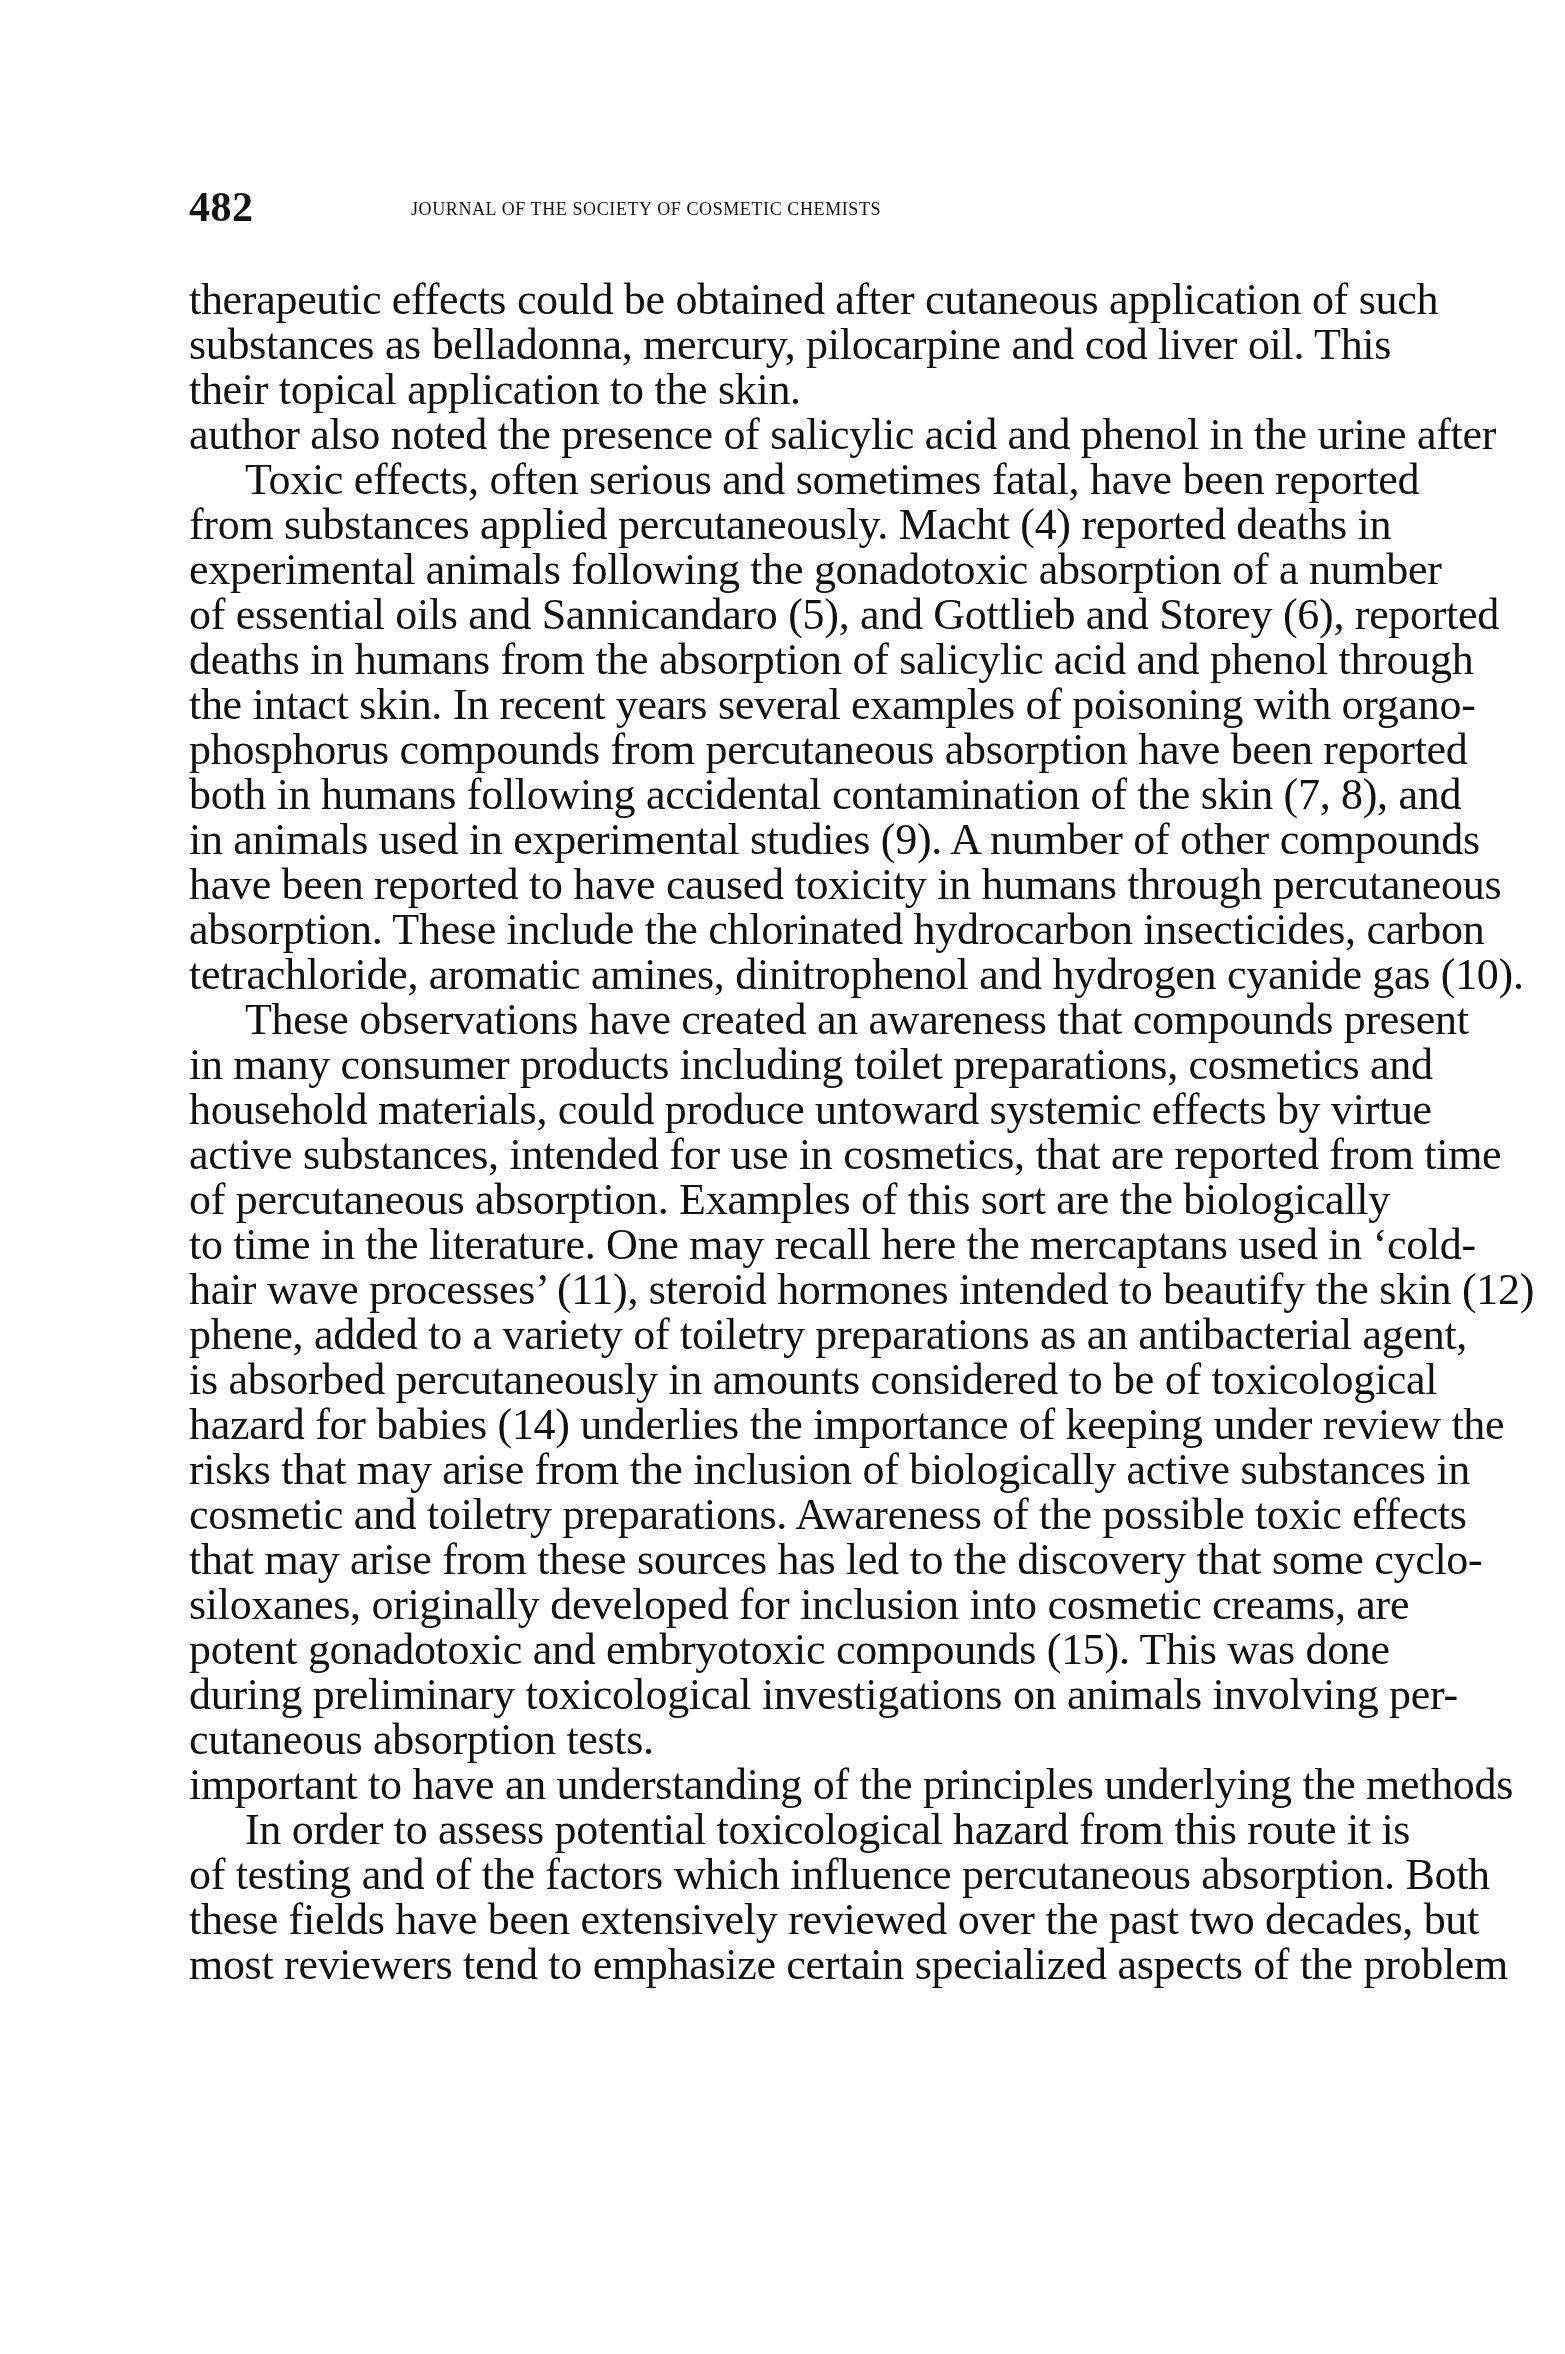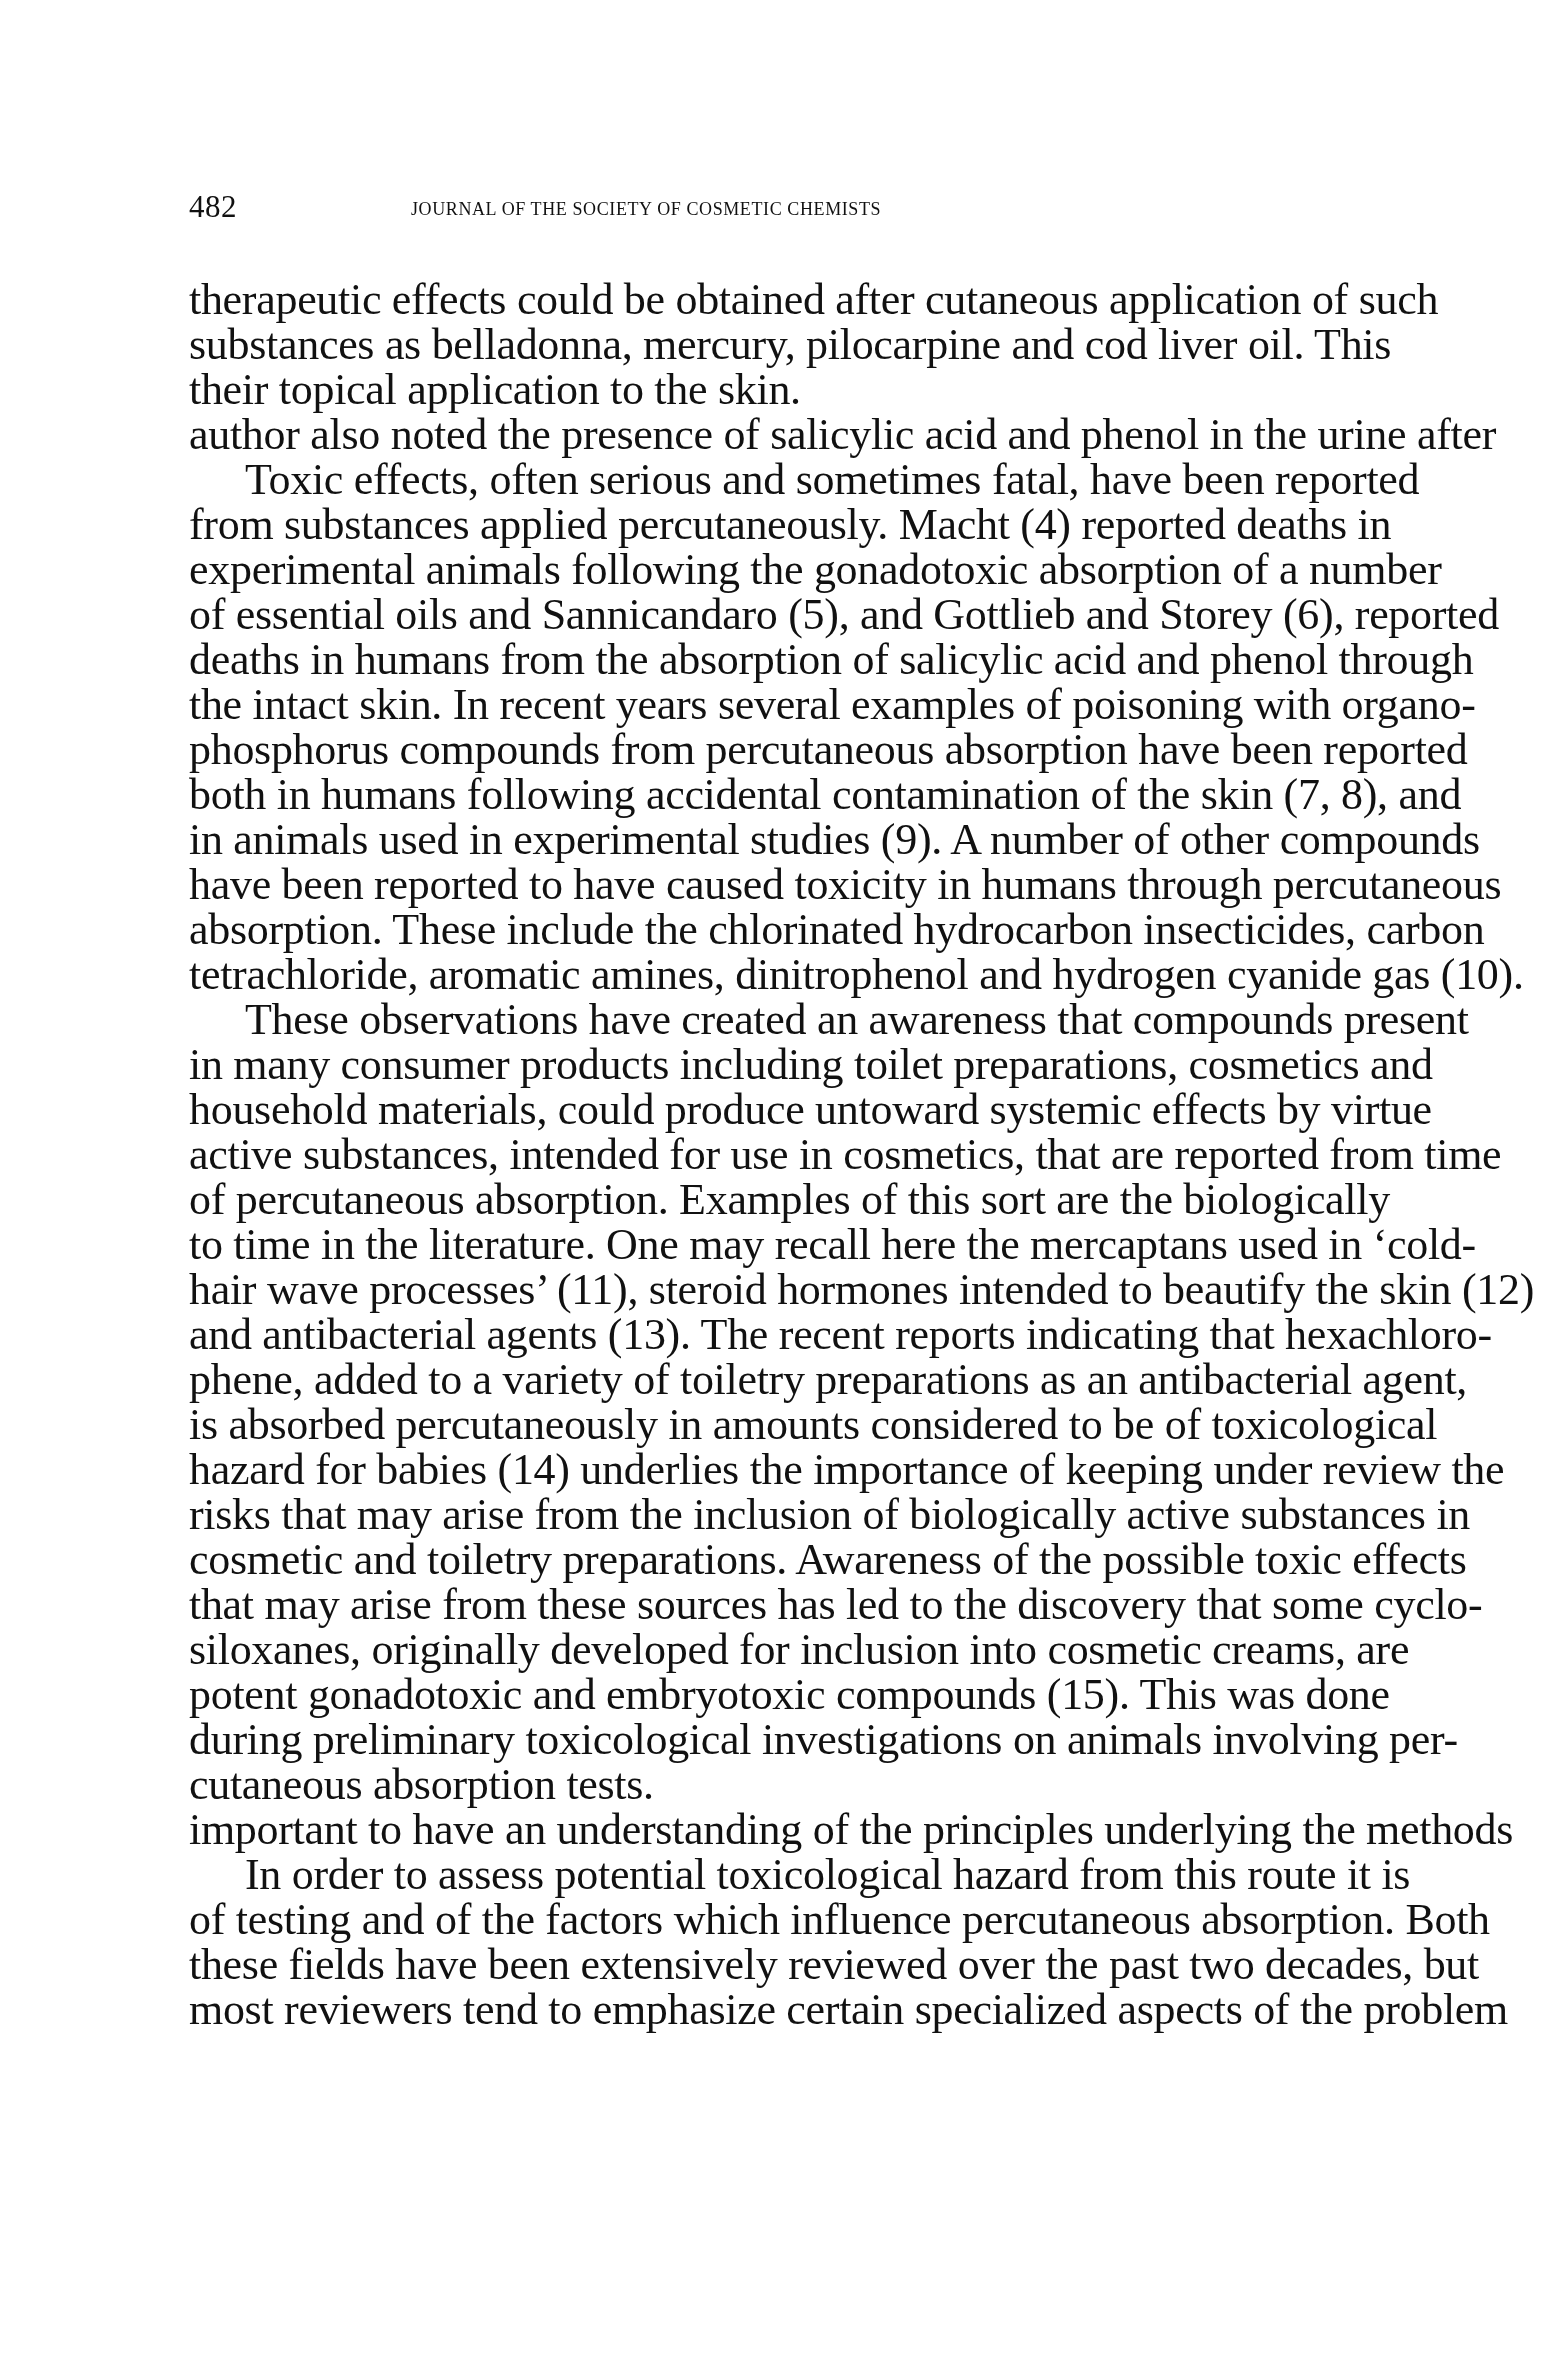--- a/index.html
+++ b/index.html
@@ -27,22 +27,23 @@
       left: 0;
       width: 1187px;
       height: 38px;
       font-size: 29px;
       line-height: 38px;
     }
     .page-number {
       position: absolute;
       left: 0;
       top: 0;
-      font-size: 31px;
+      font-size: 42px;
       letter-spacing: 0.5px;
+      font-weight: bold;
     }
     .journal-title {
       position: absolute;
       left: 222px;
       top: 1.9px;
       font-size: 18px;
       letter-spacing: 0.6px;
       font-variant: small-caps;
       text-transform: uppercase;
     }
@@ -112,21 +113,20 @@
     </div>
 
     <div class="para">
       <span class="line first-indent">These observations have created an awareness that compounds present</span>
       <span class="line">in many consumer products including toilet preparations, cosmetics and</span>
       <span class="line">household materials, could produce untoward systemic effects by virtue</span>
       <span class="line">active substances, intended for use in cosmetics, that are reported from time</span>
       <span class="line">of percutaneous absorption. Examples of this sort are the biologically</span>
       <span class="line">to time in the literature. One may recall here the mercaptans used in ‘cold-</span>
       <span class="line">hair wave processes’ (11), steroid hormones intended to beautify the skin (12)</span>
-      <span class="line">and antibacterial agents (13). The recent reports indicating that hexachloro-</span>
       <span class="line">phene, added to a variety of toiletry preparations as an antibacterial agent,</span>
       <span class="line">is absorbed percutaneously in amounts considered to be of toxicological</span>
       <span class="line">hazard for babies (14) underlies the importance of keeping under review the</span>
       <span class="line">risks that may arise from the inclusion of biologically active substances in</span>
       <span class="line">cosmetic and toiletry preparations. Awareness of the possible toxic effects</span>
       <span class="line">that may arise from these sources has led to the discovery that some cyclo-</span>
       <span class="line">siloxanes, originally developed for inclusion into cosmetic creams, are</span>
       <span class="line">potent gonadotoxic and embryotoxic compounds (15). This was done</span>
       <span class="line">during preliminary toxicological investigations on animals involving per-</span>
       <span class="line last">cutaneous absorption tests.</span>

